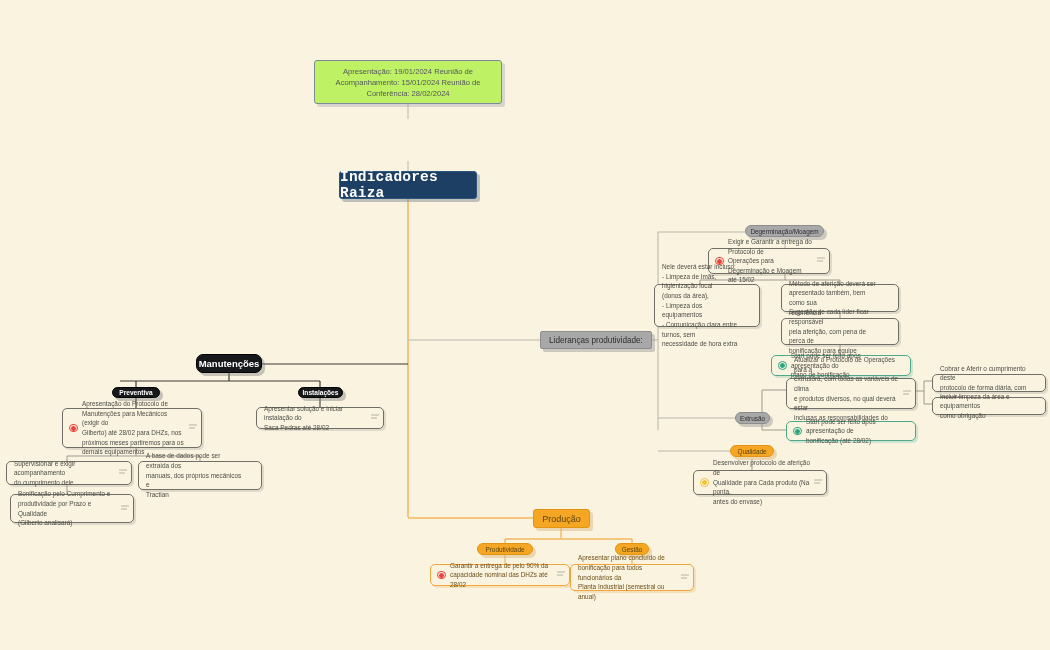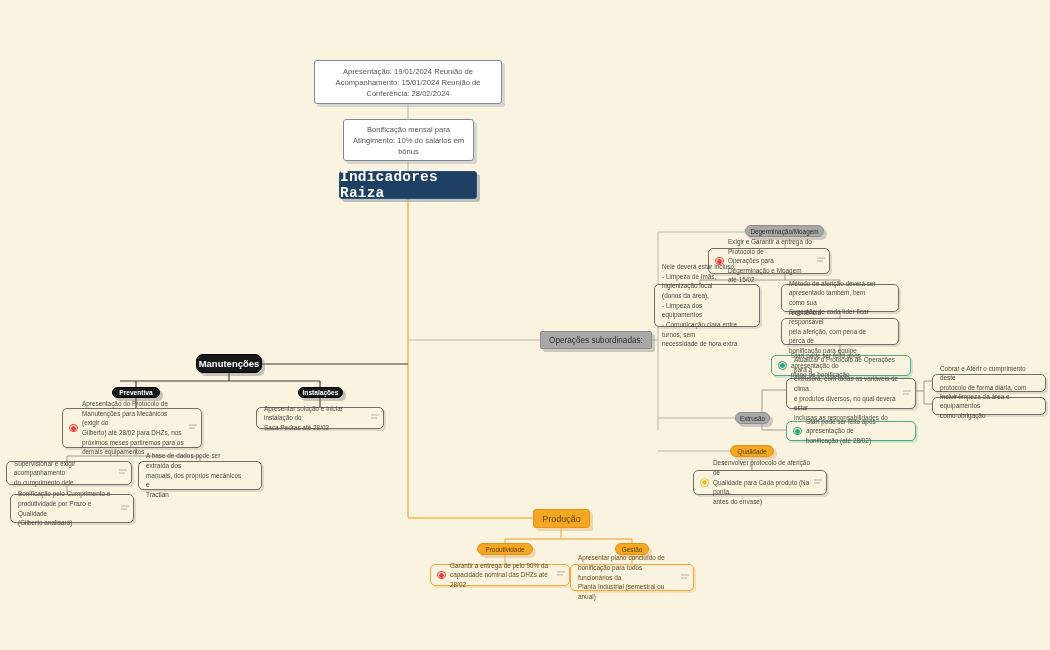--- a/index.html
+++ b/index.html
@@ -24,21 +24,21 @@
     border:1px solid #2c5680;
     border-radius:3px;
     font-size:14.5px;font-weight:bold;
     letter-spacing:.2px;
     display:flex;align-items:center;justify-content:center;
     box-shadow:3px 3px 0 rgba(120,130,140,.45);
   }
 
   
   .note{
-    background:#ffffff;
+    background:#bef264;
     border:1px solid #7c8a99;
     border-radius:3px;
     font-size:7.6px;line-height:1.45;
     text-align:center;
     color:#55555d;
     display:flex;align-items:center;justify-content:center;
     padding:18px 6px;
     box-shadow:3px 3px 0 rgba(150,158,168,.35);
   }
 
@@ -177,25 +177,20 @@
     <path d="M632 555 L632 564" stroke="#f0b95f" stroke-width="1.3" fill="none"></path>
   </svg>
 
   <div class="node note" style="left:314px;top:60px;width:188px;height:44px;">
     <span class="txt">Apresentação: 19/01/2024
 Reunião de Acompanhamento:
 15/01/2024
 Reunião de Conferência: 28/02/2024</span>
   </div>
 
-  <div class="node note" style="left:343px;top:119px;width:131px;height:42px;">
-    <span class="txt">Bonificação mensal para
-Atingimento: 10% do salários em
-bônus</span>
-  </div>
 
   <div class="node root" style="left:339px;top:171px;width:138px;height:28px;font-family:Liberation Mono, monospace;">
     <span>Indicadores Raiza</span>
   </div>
 
   <div class="node pill-dark" style="left:196px;top:354px;width:66px;height:19px;">
     <span>Manutenções</span>
   </div>
 
   <div class="node pill-dark sm" style="left:112px;top:387px;width:48px;height:11px;">
@@ -247,21 +242,21 @@
   <div class="node card" style="left:256px;top:407px;width:128px;height:22px;">
     <span class="txt">Apresentar solução e iniciar instalação do
 Saca Pedras até 28/02</span>
     <span class="handle">
         <i></i>
         <i></i>
       </span>
   </div>
 
   <div class="node pill-grey" style="left:540px;top:331px;width:112px;height:18px;">
-    <span>Operações subordinadas:</span>
+    <span>Lideranças produtividade:</span>
   </div>
 
   <div class="node pill-grey sm" style="left:745px;top:225px;width:79px;height:12px;">
     <span>Degerminação/Moagem</span>
   </div>
 
   <div class="node card" style="left:708px;top:248px;width:122px;height:26px;">
     <span class="bullet red"></span>
     <span class="txt">Exigir e Garantir a entrega do Protocolo de
 Operações para Degerminação e Moagem

